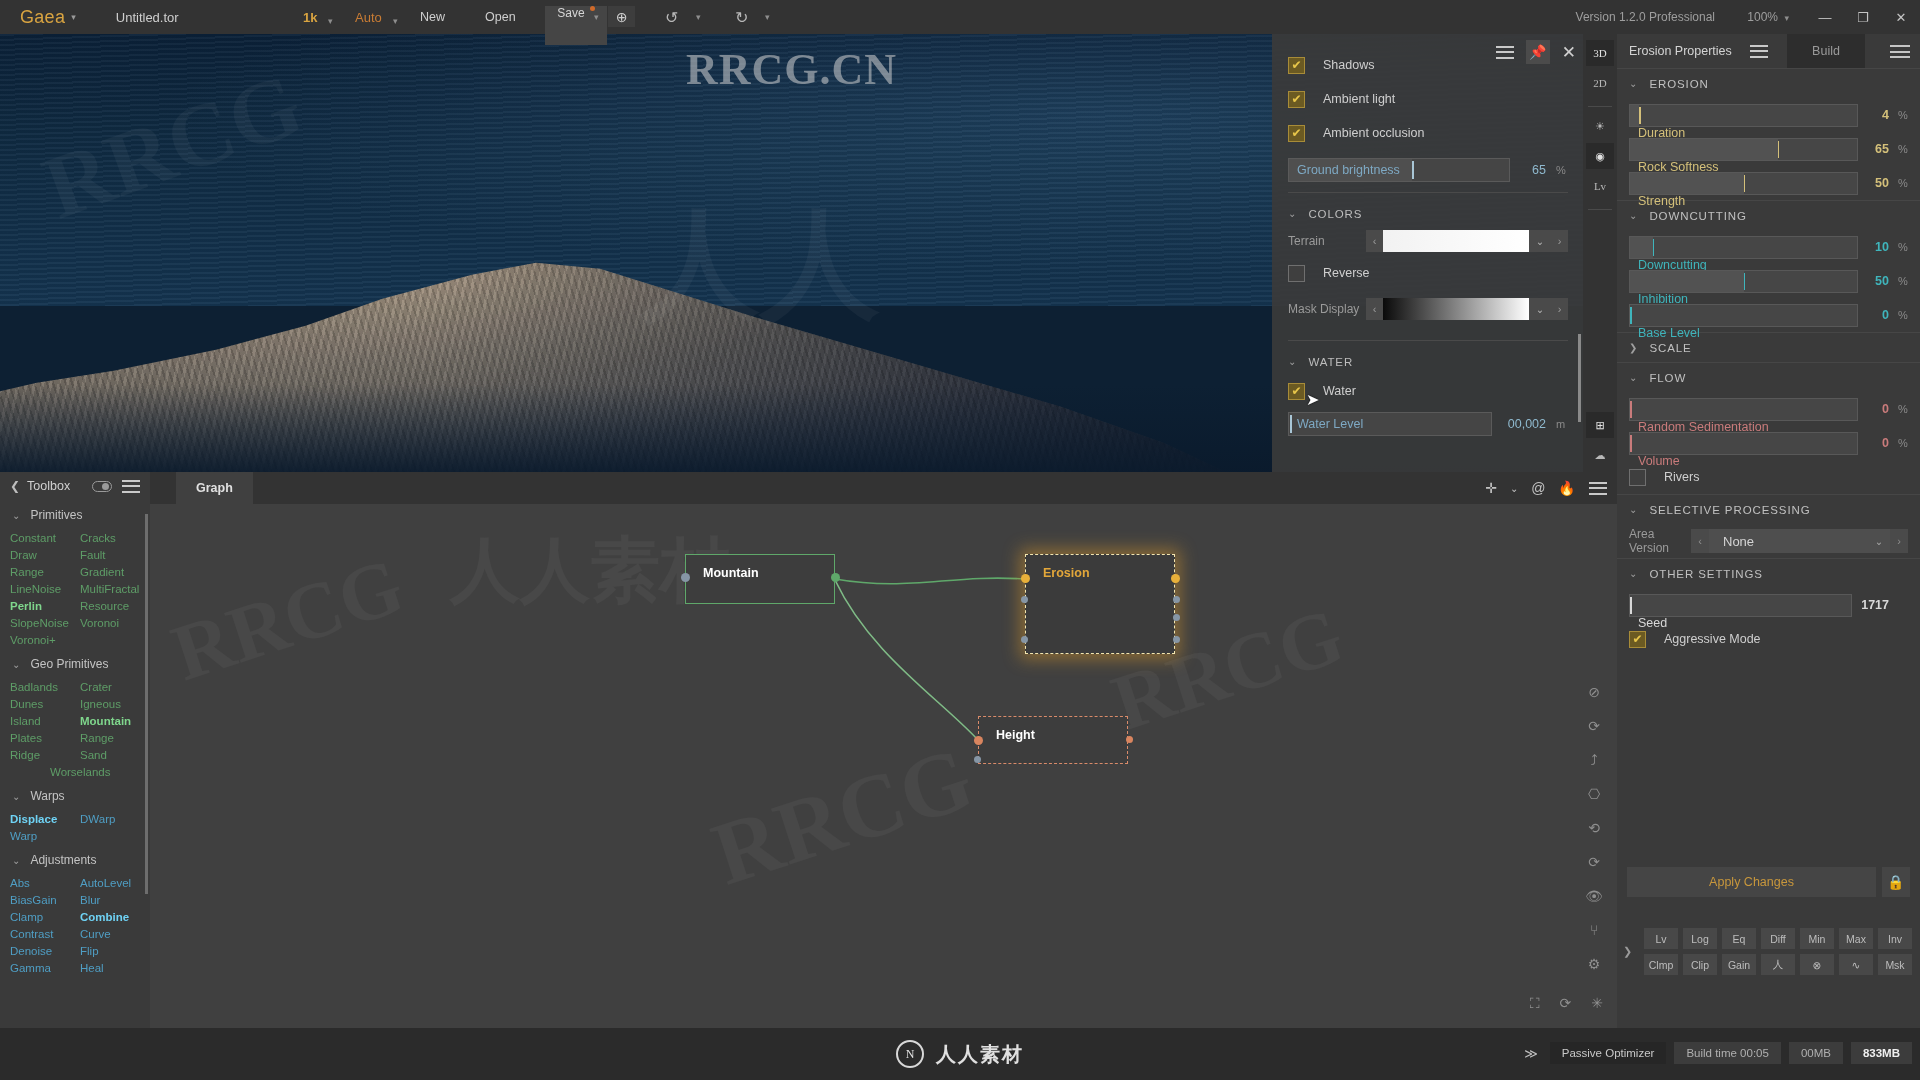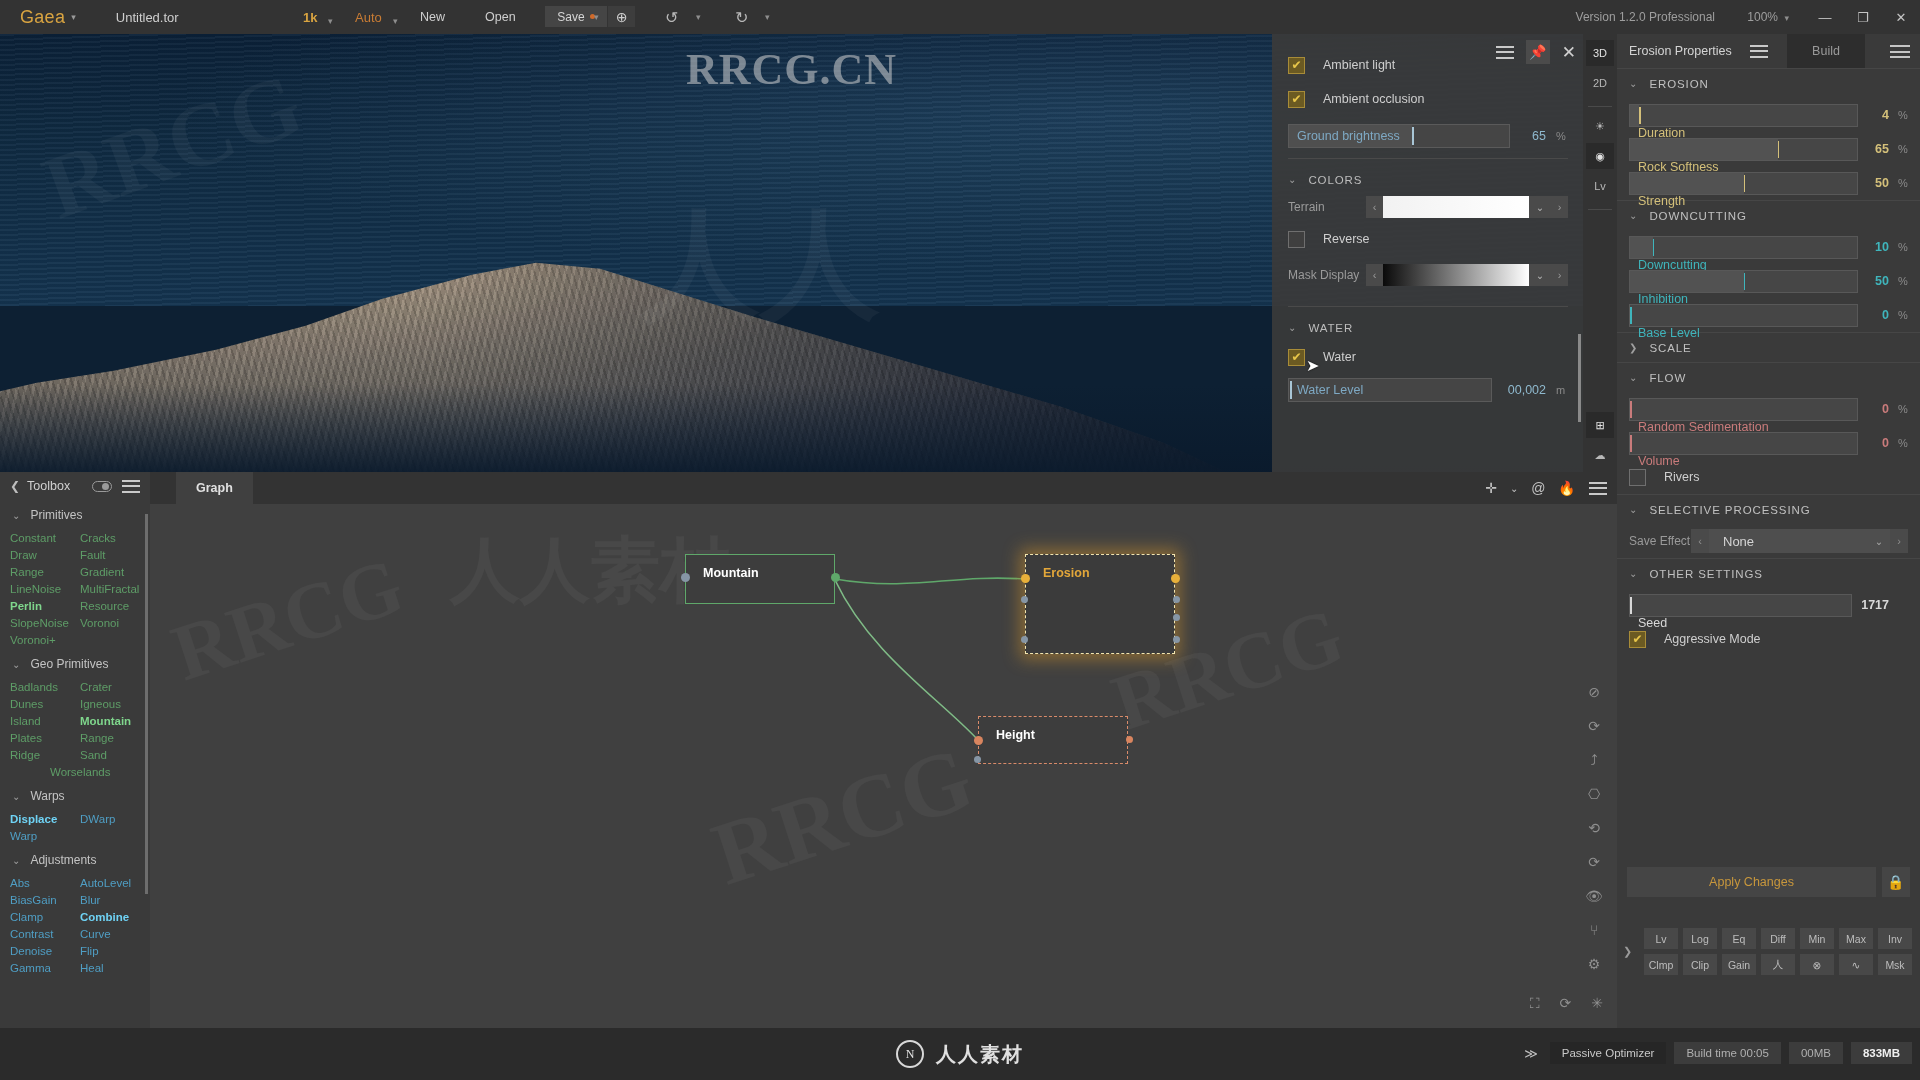--- a/index.html
+++ b/index.html
@@ -21,22 +21,22 @@
   .tb-logo { color: #d9a441; font-size: 18px; margin-left: 20px; letter-spacing: .3px; }
   .tb-caret { color: #9a9a9a; font-size: 9px; margin-left: 6px; }
   .tb-filename { margin-left: 40px; color: #cfcfcf; font-size: 13px; }
   .tb-res { position: absolute; left: 303px; color: #d9a441; font-weight: bold; font-size: 13px;}
   .tb-res-c { position: absolute; left: 328px; color:#8e8e8e; font-size: 9px; top:16px;}
   .tb-auto { position: absolute; left: 355px; color: #c97c34; font-size: 13px;}
   .tb-auto-c { position: absolute; left: 393px; color:#8e8e8e; font-size: 9px; top:16px;}
   .tb-btn { position: absolute; color: #cfcfcf; font-size: 12.5px; }
   .tb-new { left: 420px; } .tb-open { left: 485px; }
   .tb-savewrap {
-    position: absolute; left: 545px; top: 6px; width: 62px; height: 21px;
-    background: #454545; display:flex; align-items:center; justify-content:center; gap:5px;
+    position: absolute; left: 545px; top: 6px; width: 62px; height: 39px;
+    background: #454545; display:flex; align-items:flex-start; justify-content:center; gap:5px;
     font-size: 12px; color: #d6d6d6;
   }
   .savedot { width: 5px; height: 5px; border-radius: 50%; background: #d06a2a; }
   .tb-savecaret { position: absolute; left: 594px; top:12px; color:#8e8e8e; font-size:9px;}
   .tb-plus {
     position: absolute; left: 608px; top: 6px; width: 27px; height: 21px;
     background: #3d3d3d; display:flex; align-items:center; justify-content:center;
     color:#cfcfcf; font-size: 14px;
   }
   .tb-undo { position:absolute; left: 665px; top:8px; color:#b8b8b8; font-size:16px;}
@@ -132,20 +132,21 @@
   .dd .swatch { flex:1; height:22px; display:flex; align-items:center; }
   .dd .cdrop { width:22px; height:22px; background:#4a4a4a; color:#b5b5b5; font-size:10px; display:flex;align-items:center;justify-content:center;}
   .fieldlbl { font-size:12px; color:#9a9a9a; width:78px; }
   .ovl-scroll { position:absolute; right:3px; top:300px; width:3px; height:88px; background:#8a8a8a; }
 
   
   .vstrip {
     position:absolute; left: 1583px; top: 34px; width: 34px; height: 438px;
     background:#333333; display:flex; flex-direction:column; align-items:center; padding-top:6px;
     z-index: 22;
+    font-family: Liberation Serif, serif;
   }
   .vb { width:28px; height:26px; display:flex;align-items:center;justify-content:center; font-size:11px; color:#b8b8b8; margin-bottom:4px;}
   .vb.sel { background:#2a2a2a; color:#e2e2e2; }
   .vsep { width:24px; height:1px; background:#4a4a4a; margin:6px 0; }
 
   
   .toolbox {
     position:absolute; left:0; top:472px; width:150px; height:556px;
     background:#3a3a3a;
   }
@@ -299,20 +300,24 @@
           <i></i>
           <i></i>
           <i></i>
         </span>
       <span class="ovl-pin">📌</span>
       <span class="ovl-x">✕</span>
     </div>
     <div class="ovl-body">
       <div class="row">
         <span class="cbx on"></span>
+        <span class="lbl">Shadows</span>
+      </div>
+      <div class="row">
+        <span class="cbx on"></span>
         <span class="lbl">Ambient light</span>
       </div>
       <div class="row">
         <span class="cbx on"></span>
         <span class="lbl">Ambient occlusion</span>
       </div>
 
       <div class="sl-row" style="margin-top:4px;">
         <div class="slider">
           <span class="fill" style="width:56%"></span>
@@ -648,21 +653,21 @@
         </div>
         <div class="pcb">
           <span class="pcbx"></span>
           <span class="lbl">Rivers</span>
         </div>
         <div class="psect">
           <span class="chev">⌄</span>
           <span class="t">SELECTIVE PROCESSING</span>
         </div>
         <div class="pdd">
-          <span class="fl">Save Effect</span>
+          <span class="fl">Area Version</span>
           <span class="ab">‹</span>
           <span class="sel">None</span>
           <span class="dc">⌄</span>
           <span class="ab">›</span>
         </div>
         <div class="psect">
           <span class="chev">⌄</span>
           <span class="t">OTHER SETTINGS</span>
         </div>
         <div class="prow">

